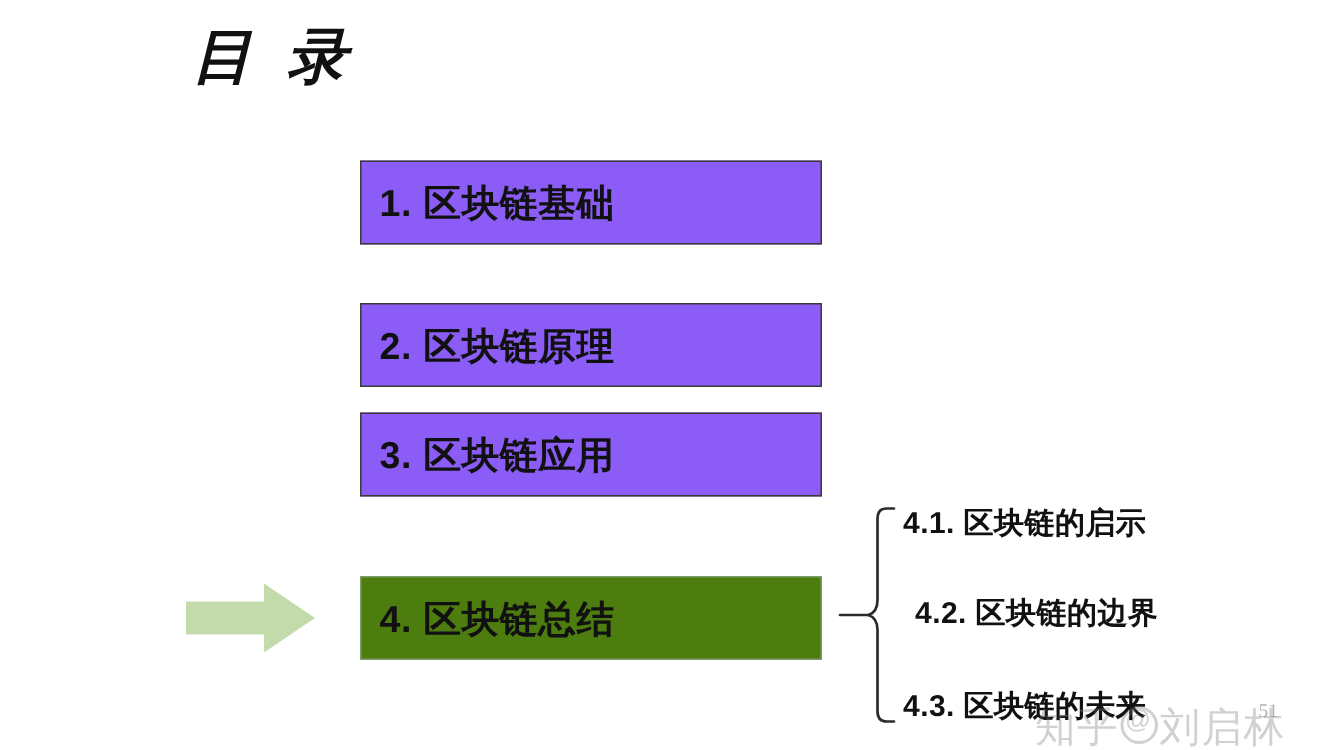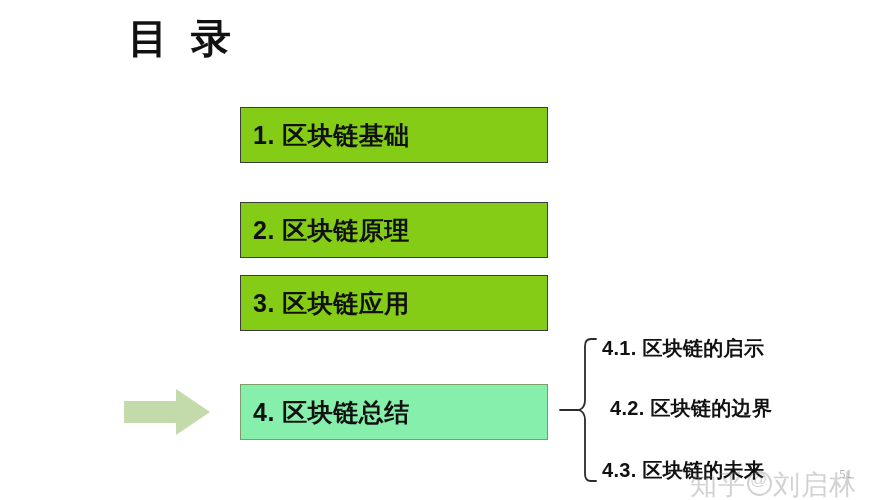--- a/index.html
+++ b/index.html
@@ -22,48 +22,49 @@
   #page-title {
     position: absolute;
     left: 128px;
     top: 14px;
     font-size: 40px;
     font-weight: 700;
     color: #111111;
     letter-spacing: 6px;
     line-height: 1.2;
     white-space: nowrap;
+    font-style: italic;
   }
 
   
   .outline-box {
     position: absolute;
     left: 240px;
     width: 308px;
     height: 56px;
     box-sizing: border-box;
     border: 1.6px solid #3b3b3b;
-    background: #84cc16;
+    background: #8b5cf6;
     display: flex;
     align-items: center;
   }
   .outline-box .box-label {
     padding-left: 12px;
     font-size: 25px;
     font-weight: 700;
     color: #111111;
     letter-spacing: 0.5px;
     white-space: nowrap;
   }
   #box-1 { top: 107px; }
   #box-2 { top: 202px; }
   #box-3 { top: 275px; }
   #box-4 {
     top: 384px;
-    background: #86efac;
+    background: #4d7c0f;
     border-color: #7f9c6b;
   }
 
   
   #highlight-arrow {
     position: absolute;
     left: 124px;
     top: 388px;
     width: 86px;
     height: 48px;

